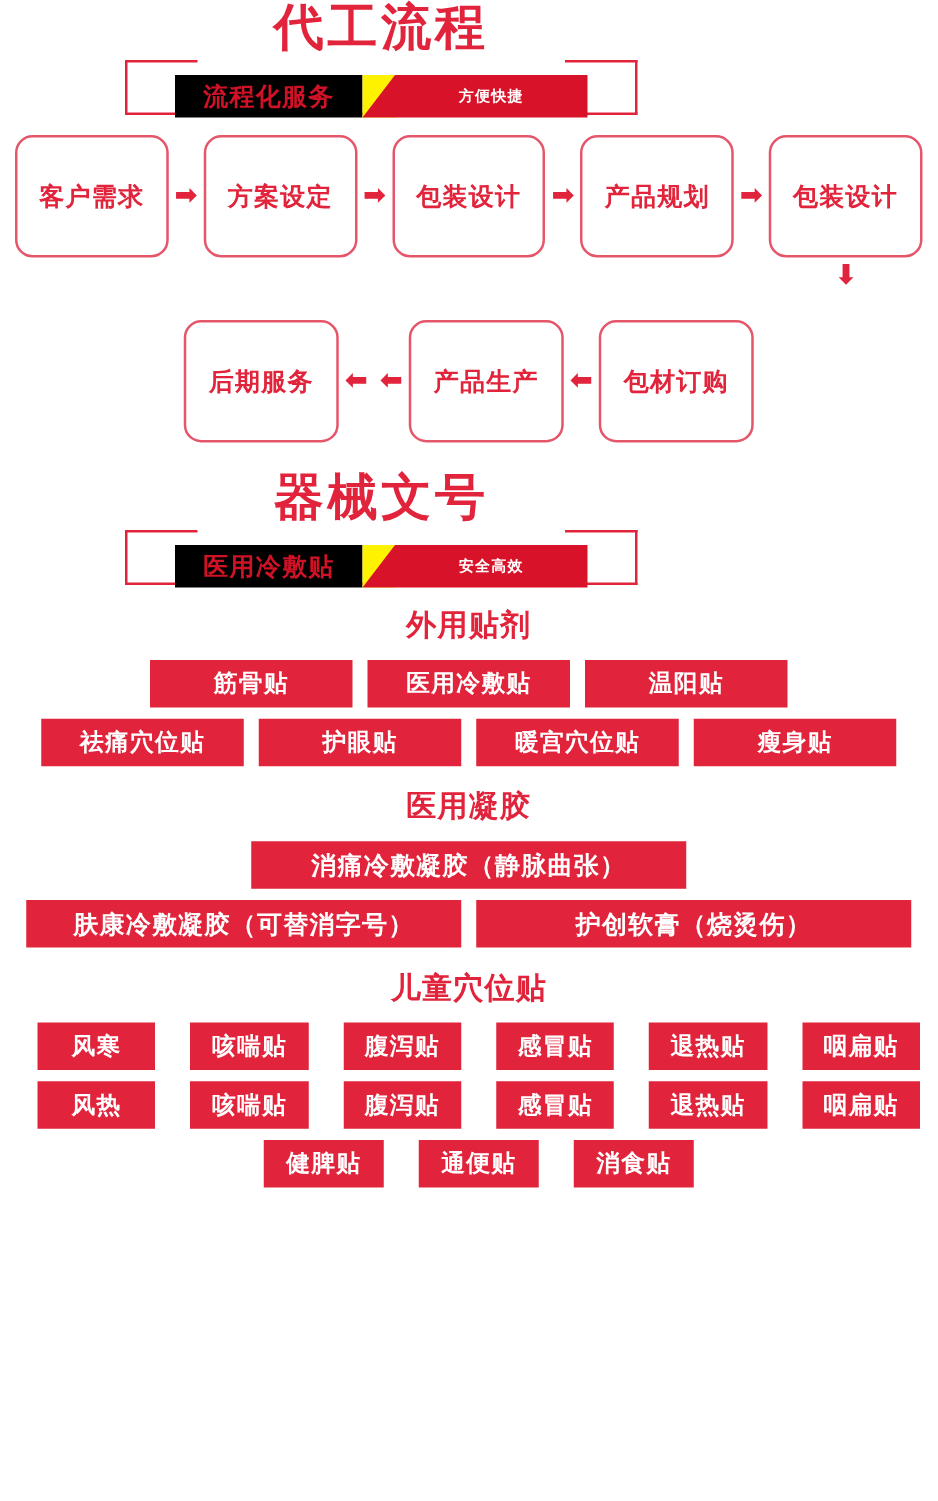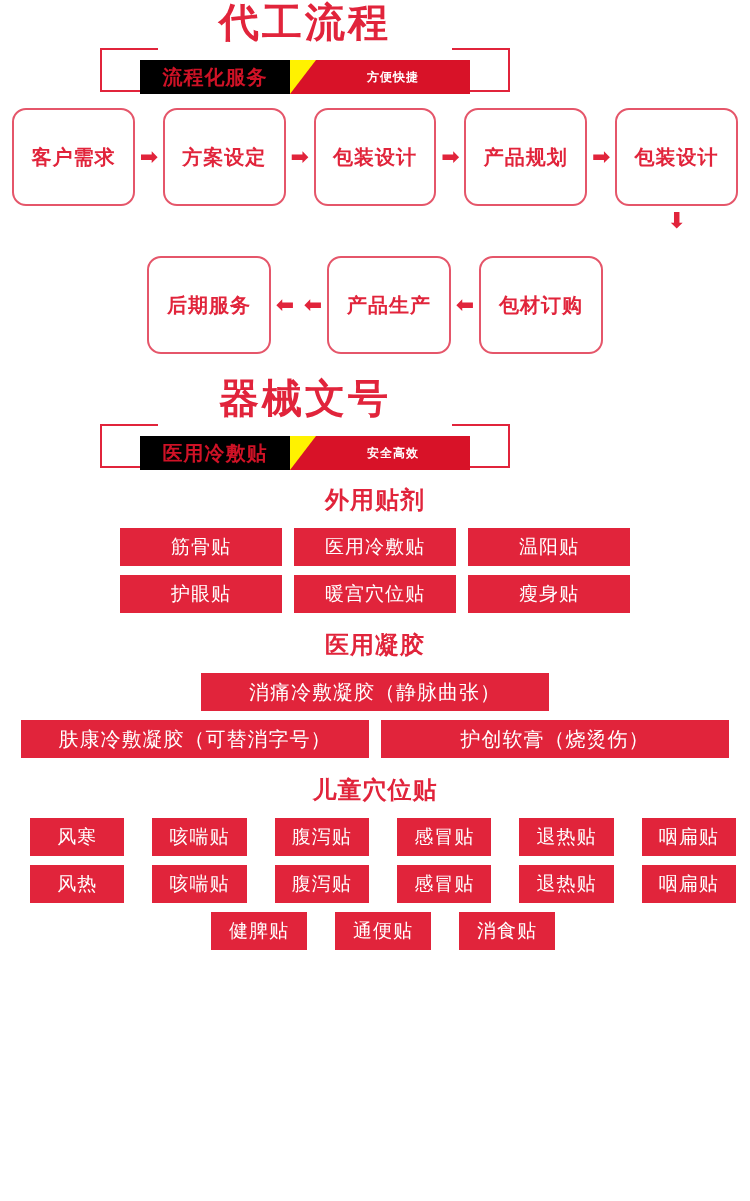--- a/index.html
+++ b/index.html
@@ -169,21 +169,21 @@
     display: flex;
     justify-content: center;
     gap: 12px;
     margin-bottom: 9px;
     padding: 0 14px;
   }
   .tag {
     background: #e1243b;
     color: #ffffff;
     font-size: 19px;
-    font-weight: normal;
+    font-weight: bold;
     height: 38px;
     display: flex;
     align-items: center;
     justify-content: center;
     letter-spacing: 1px;
     white-space: nowrap;
     padding: 0 6px;
   }
   .tag.w4 { width: 162px; }
   .tag.w-half { width: 348px; font-size: 20px; }
@@ -257,20 +257,21 @@
 
 <div class="groups">
 
   <div class="group-title">外用贴剂</div>
   <div class="tag-row">
     <div class="tag w4">筋骨贴</div>
     <div class="tag w4">医用冷敷贴</div>
     <div class="tag w4">温阳贴</div>
   </div>
   <div class="tag-row">
+    <div class="tag w4">祛痛穴位贴</div>
     <div class="tag w4">护眼贴</div>
     <div class="tag w4">暖宫穴位贴</div>
     <div class="tag w4">瘦身贴</div>
   </div>
 
   <div class="group-title">医用凝胶</div>
   <div class="tag-row">
     <div class="tag w-half">消痛冷敷凝胶（静脉曲张）</div>
   </div>
   <div class="tag-row">

